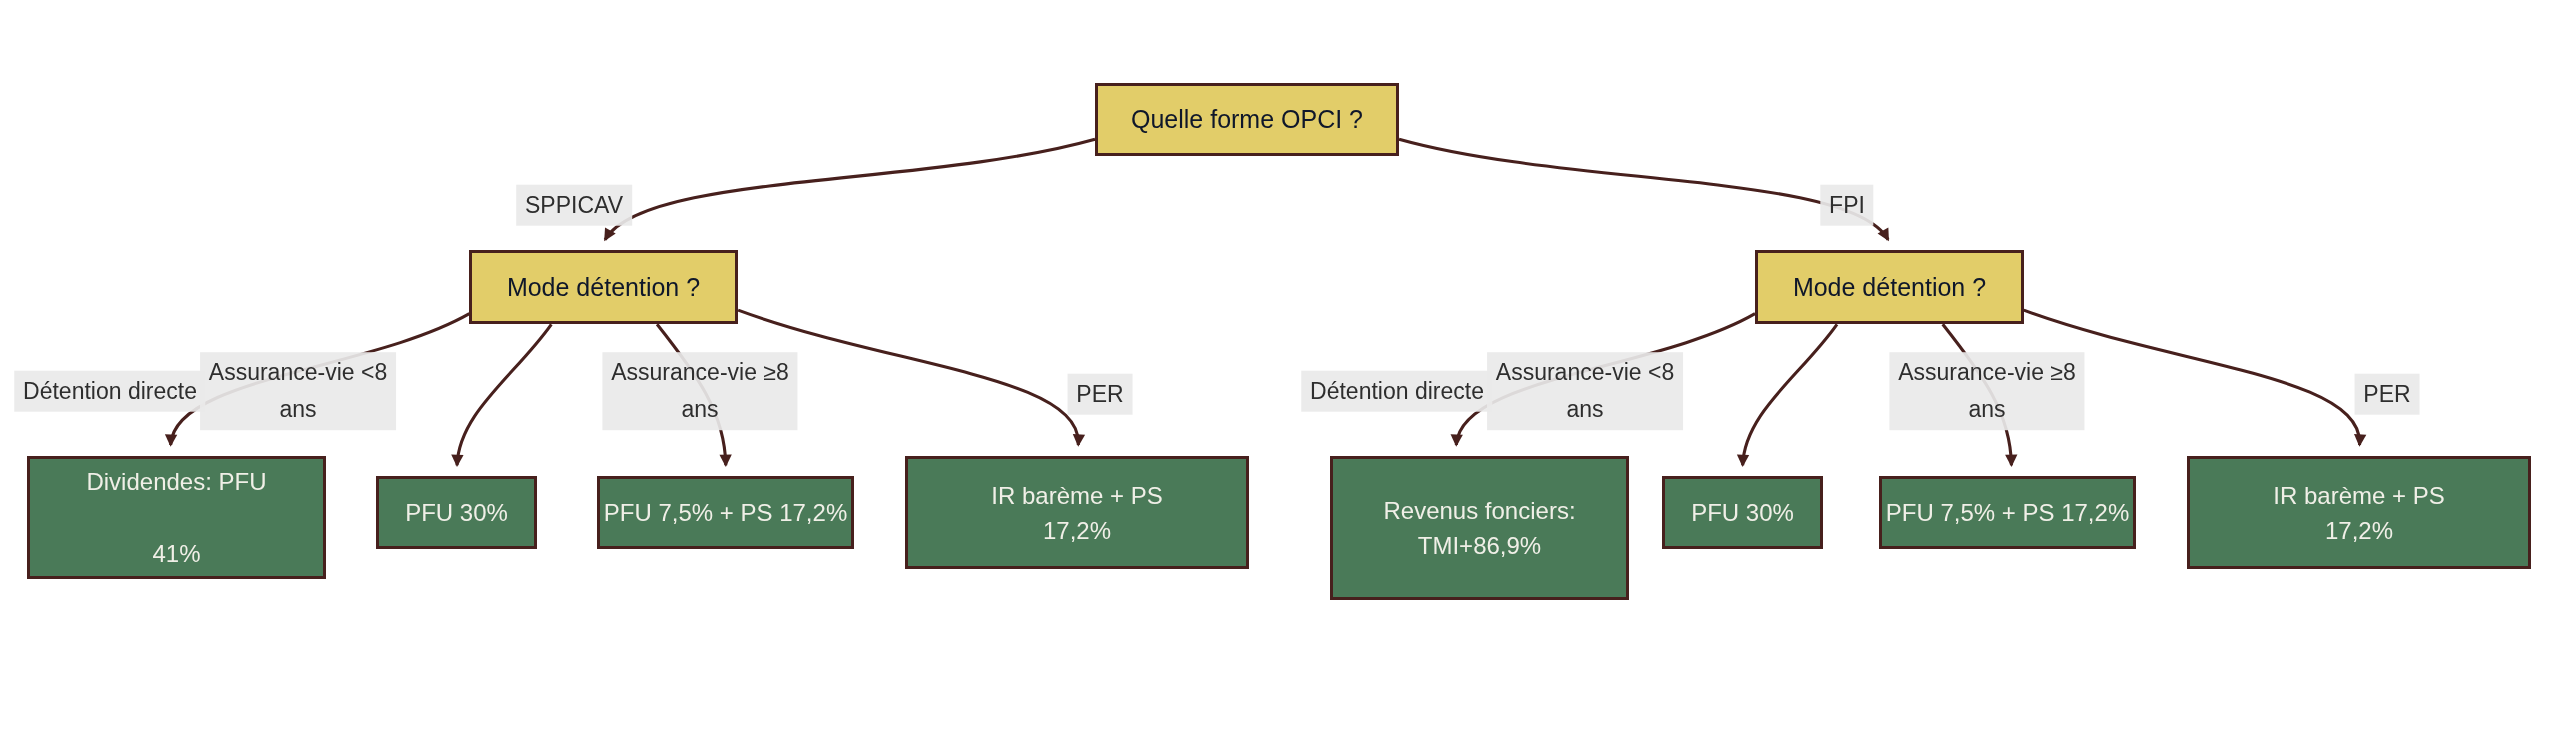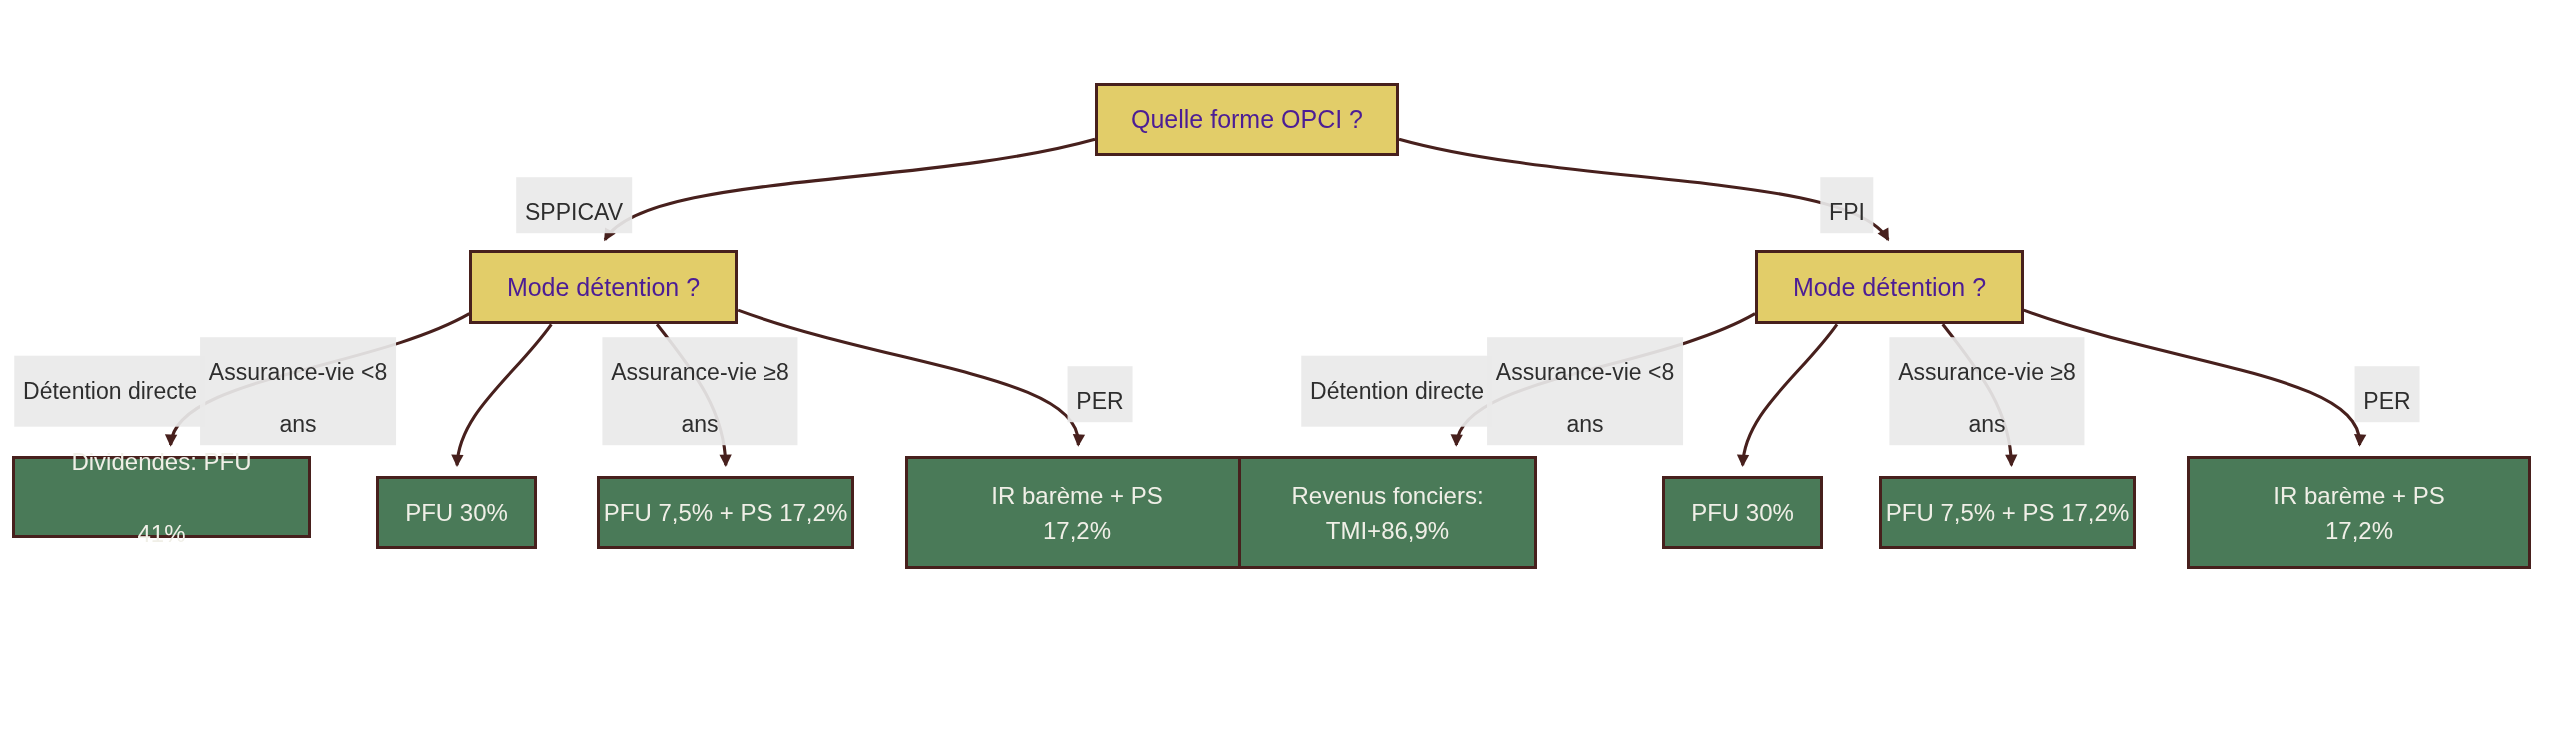--- a/index.html
+++ b/index.html
@@ -26,21 +26,21 @@
     box-sizing: border-box;
     display: flex;
     flex-direction: column;
     align-items: center;
     justify-content: center;
     text-align: center;
   }
   .qnode {
     background: #e2cd69;
     border: 3.5px solid #47201d;
-    color: #4c1d95;
+    color: #0f172a;
     font-size: 25px;
   }
   .leaf {
     background: #4a7a58;
     border: 3.5px solid #47201d;
     color: #f0efe7;
     font-size: 24px;
     line-height: 35px;
   }
   .leaf span { display: block; }
@@ -48,21 +48,21 @@
     position: absolute;
     transform: translate(-50%, -50%);
     background: rgba(233,233,233,0.92);
     color: #2e2e2e;
     font-size: 23px;
     line-height: 37px;
     padding: 1.8px 8.8px;
     text-align: center;
     white-space: nowrap;
   }
-  .elabel span { display: block; margin-top: 15px; }
+  .elabel span { display: block; }
 </style>
 </head>
 <body>
 
 <div id="stage">
 
   <svg id="edges" viewBox="0 0 2922 850" xmlns="http://www.w3.org/2000/svg">
     <defs>
       <marker id="arrow" markerUnits="userSpaceOnUse" markerWidth="20" markerHeight="20" refX="14" refY="9" orient="auto">
         <path d="M2,2 L16,9 L2,16 Z" fill="#47201d"></path>
@@ -128,36 +128,36 @@
     <span>ans</span>
   </div>
   <div class="elabel" style="left:1987px; top:391px;">
     <span>Assurance-vie ≥8</span>
     <span>ans</span>
   </div>
   <div class="elabel" style="left:2387px; top:394px;">
     <span>PER</span>
   </div>
 
-  <div class="node leaf" style="left:12px; top:456px; width:299px; height:82px;gap:37px;">
+  <div class="node leaf" style="left:27px; top:456px; width:299px; height:123px;gap:37px;">
     <span>Dividendes: PFU</span>
     <span>41%</span>
   </div>
   <div class="node leaf" style="left:376px; top:476px; width:161px; height:73px;">
     <span>PFU 30%</span>
   </div>
   <div class="node leaf" style="left:597px; top:476px; width:257px; height:73px;">
     <span>PFU 7,5% + PS 17,2%</span>
   </div>
   <div class="node leaf" style="left:905px; top:456px; width:344px; height:113px;">
     <span>IR barème + PS</span>
     <span>17,2%</span>
   </div>
 
-  <div class="node leaf" style="left:1238px; top:456px; width:299px; height:113px;align-items:center;">
+  <div class="node leaf" style="left:1330px; top:456px; width:299px; height:144px;align-items:center;">
     <span>Revenus fonciers:</span>
     <span>TMI+86,9%</span>
   </div>
   <div class="node leaf" style="left:1662px; top:476px; width:161px; height:73px;">
     <span>PFU 30%</span>
   </div>
   <div class="node leaf" style="left:1879px; top:476px; width:257px; height:73px;">
     <span>PFU 7,5% + PS 17,2%</span>
   </div>
   <div class="node leaf" style="left:2187px; top:456px; width:344px; height:113px;">

